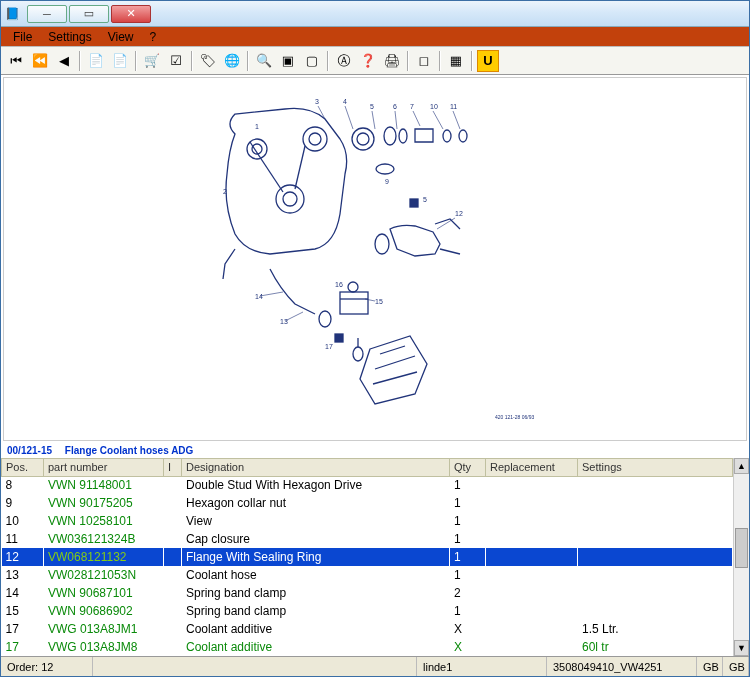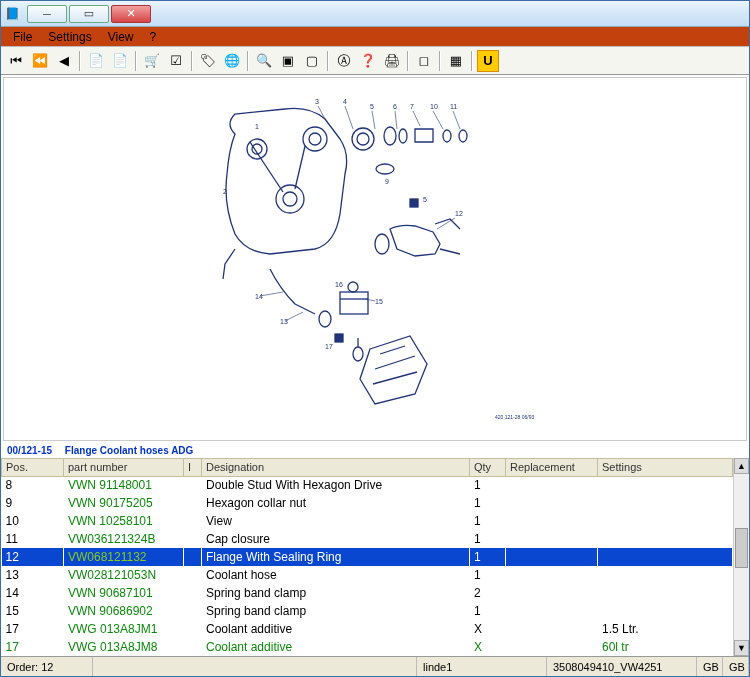--- a/index.html
+++ b/index.html
@@ -26,21 +26,21 @@
 .parts tr.selected td { background: #0a47d1; color: #fff; }
 .parts .partnum { color: #0a8a0a; }
 .parts tr.selected .partnum { color: #84cc16; }
 .parts tr.lastcut td { color: #0a8a0a; }
 .scrollcol { width: 16px; background: #efefef; border-left: 1px solid #ccc; position: relative; }
 .scrollcol .up,.scrollcol .down { height:16px;background:#ddd;border:1px solid #aaa;font-size:9px;display:flex;align-items:center;justify-content:center;}
 .scrollcol .down{position:absolute;bottom:0;left:0;right:0;}
 .scrollcol .thumb{position:absolute;left:1px;right:1px;top:70px;height:40px;background:#ccc;border:1px solid #999;}
 .statusbar { height: 20px; background: #ece9d8; border-top: 1px solid #999; display: flex; font-size: 11px; }
 .statusbar > div { border-right: 1px solid #bbb; padding: 2px 6px; display: flex; align-items: center; }
-.col-pos{width:62px;margin-top:27px;} .col-part{width:120px;} .col-i{width:18px;} .col-des{width:268px;} .col-qty{width:36px;} .col-rep{width:92px;} .col-rem{width:auto;}
+.col-pos{width:42px;margin-top:27px;} .col-part{width:120px;} .col-i{width:18px;} .col-des{width:268px;} .col-qty{width:36px;} .col-rep{width:92px;} .col-rem{width:auto;}
 </style>
 </head>
 <body>
 
 <div class="window">
   <div class="titlebar">
     <span class="icon">📘</span>
     <span class="winbtn">─</span>
     <span class="winbtn">▭</span>
     <span class="winbtn close">✕</span>

